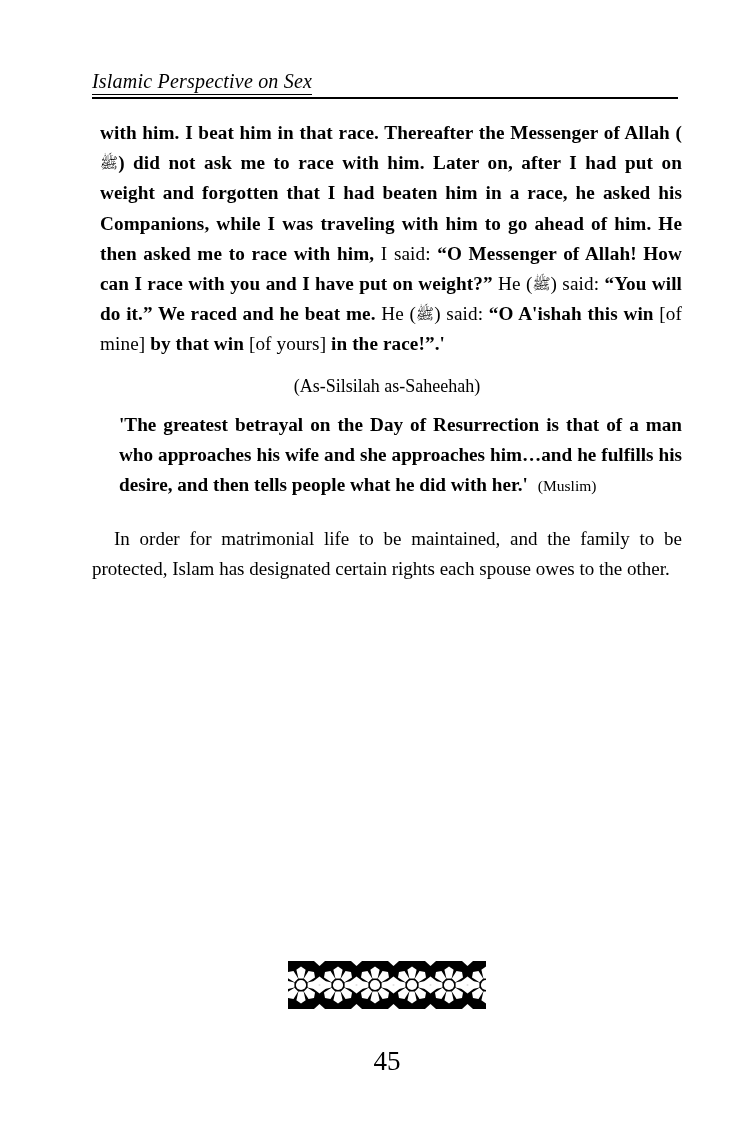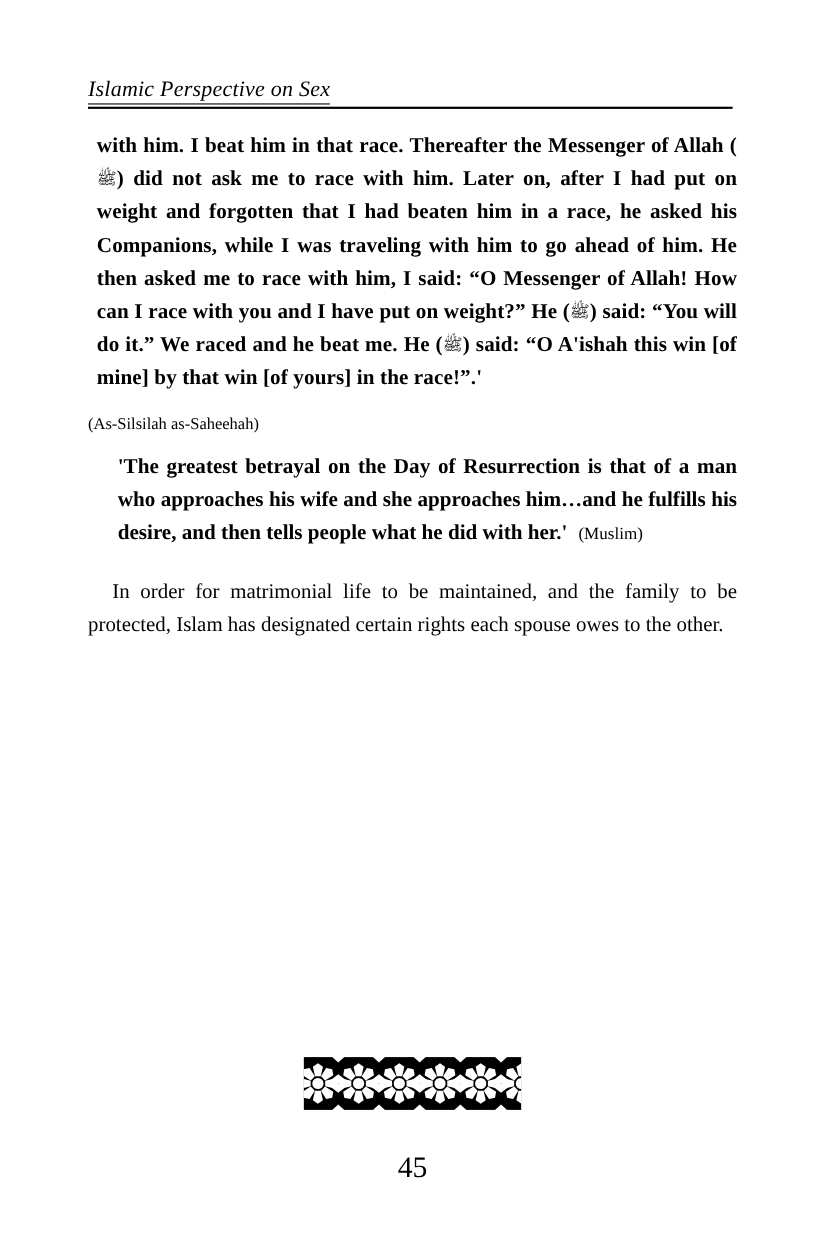--- a/index.html
+++ b/index.html
@@ -11,21 +11,21 @@
     height: 1124px;
     background: #ffffff;
     font-family: "Liberation Serif", "DejaVu Serif", serif;
     color: #000000;
     position: relative;
     overflow: hidden;
   }
 
   .page {
     position: absolute;
-    left: 0;
+    left: 12px;
     top: 0;
     width: 658px;
     height: 1124px;
   }
 
   
   .header {
     position: absolute;
     left: 80px;
     top: 70px;
@@ -64,26 +64,26 @@
     font-weight: bold;
     font-size: 19.2px;
     line-height: 30.2px;
     text-align: justify;
     text-justify: inter-word;
     letter-spacing: 0.1px;
     margin-left: 8px;
     width: 582px;
   }
   .quote-block .reg {
-    font-weight: bold;
+    font-weight: normal;
   }
 
   .attribution {
-    text-align: left;
-    font-size: 15px;
+    text-align: center;
+    font-size: 18px;
     line-height: 20px;
     margin-top: 16px;
     width: 590px;
   }
 
   .body-para {
     font-size: 19px;
     line-height: 30px;
     text-align: justify;
     text-justify: inter-word;

